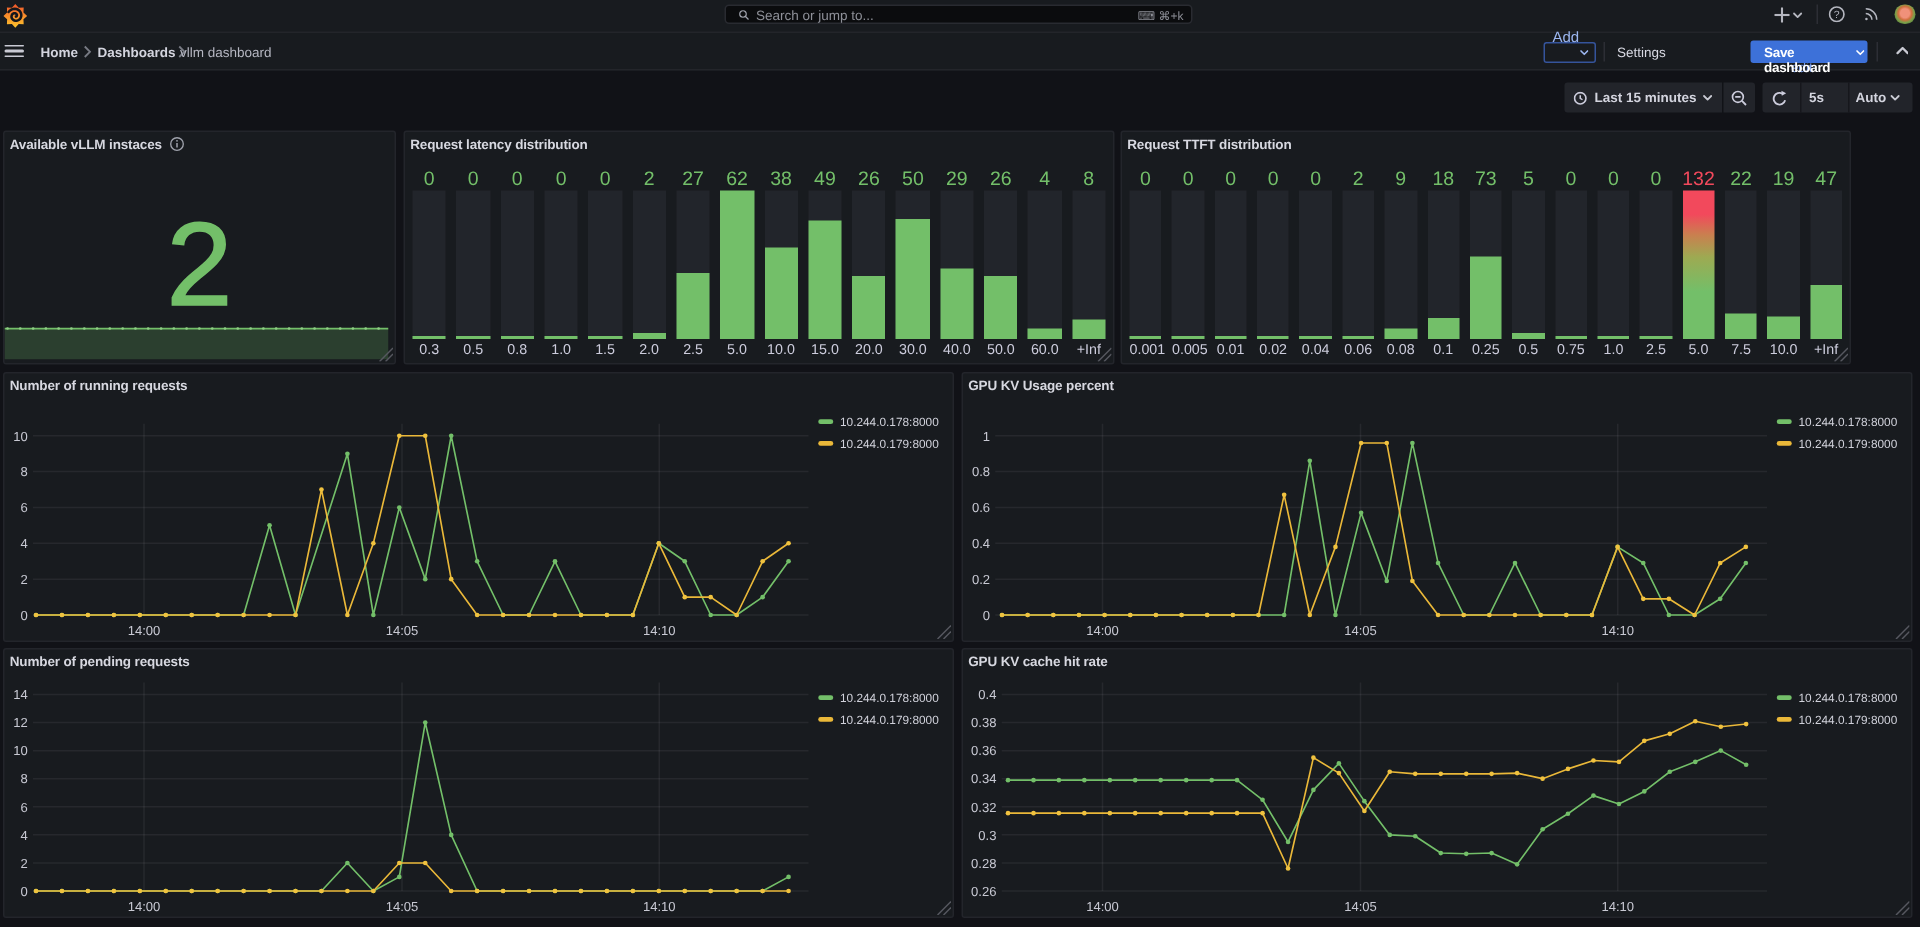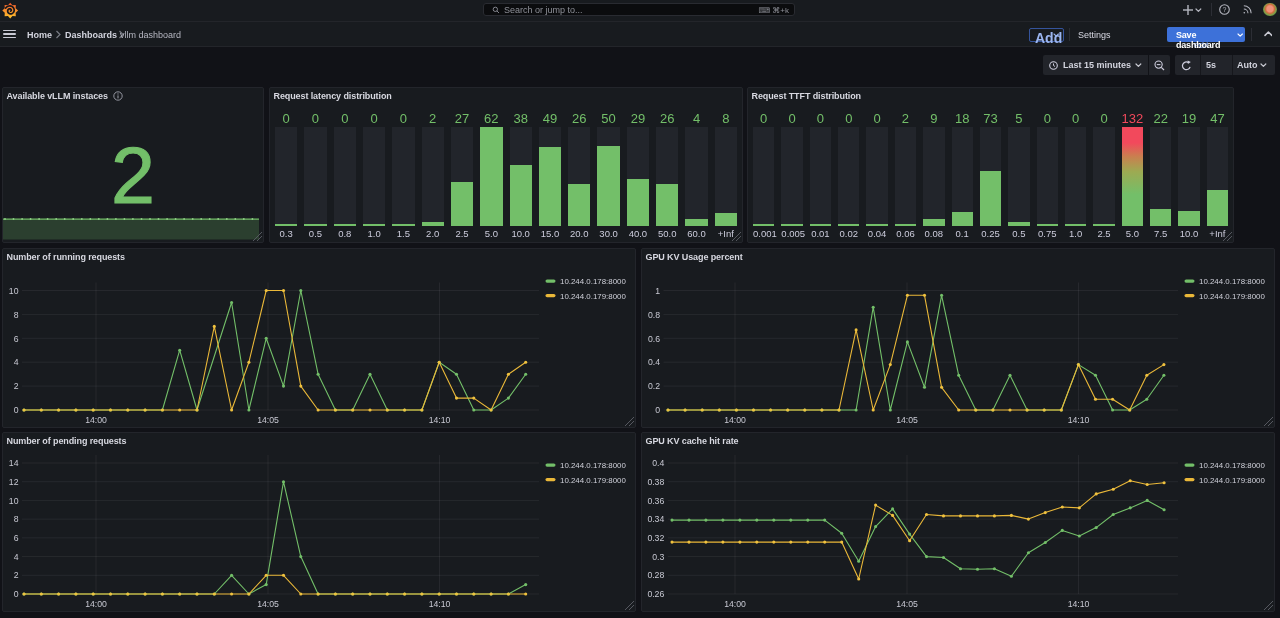--- a/index.html
+++ b/index.html
@@ -68,21 +68,21 @@
 <svg width="6" height="9" viewBox="0 0 6 9" style="position:absolute;left:55px;top:30px">
       <polyline points="1.5,1 5,4.5 1.5,8" fill="none" stroke="#787b84" stroke-width="1.2"></polyline>
     </svg>
 <span style="position:absolute;left:65px;top:29.5px;font-size:9px;font-weight:600;color:#d3d4de">Dashboards</span>
 <svg width="6" height="9" viewBox="0 0 6 9" style="position:absolute;left:118px;top:30px">
       <polyline points="1.5,1 5,4.5 1.5,8" fill="none" stroke="#787b84" stroke-width="1.2"></polyline>
     </svg>
 <span style="position:absolute;left:120px;top:29.5px;font-size:9px;color:#b6b7c2">vllm dashboard</span>
 
 <div style="position:absolute;left:1029px;top:27.5px;width:35px;height:14px;border:1px solid #35549c;border-radius:2px;box-sizing:border-box"></div>
-<span style="position:absolute;left:1035px;top:30px;font-size:14px;font-weight:700;color:#9cb6f0">Add</span>
+<span style="position:absolute;left:1035px;top:20px;font-size:10px;font-weight:400;color:#9cb6f0">Add</span>
 <svg width="6.4" height="5.2" viewBox="0 0 6.4 5.2" style="position:absolute;left:1053px;top:32.5px">
       <polyline points="1,1 3.2,3.2 5.4,1" fill="none" stroke="#9cb6f0" stroke-width="1.1" stroke-linecap="round" stroke-linejoin="round"></polyline>
     </svg>
 <div style="position:absolute;left:1069px;top:28px;width:1px;height:13px;background:#2c2e35"></div>
 <span style="position:absolute;left:1078px;top:30px;font-size:9px;font-weight:400;color:#d8d9e3">Settings</span>
 <span style="position:absolute;left:1194px;top:30px;font-size:9px;font-weight:400;color:#7da2f0">Exit edit</span>
 <div style="position:absolute;left:1166.5px;top:27px;width:78.5px;height:14.5px;background:#3d71d9;border-radius:2px"></div>
 <span style="position:absolute;left:1176px;top:30px;font-size:9px;font-weight:700;letter-spacing:-0.2px;color:#ffffff">Save dashboard</span>
 <svg width="6.4" height="5.2" viewBox="0 0 6.4 5.2" style="position:absolute;left:1236.5px;top:32.5px">
       <polyline points="1,1 3.2,3.2 5.4,1" fill="none" stroke="#ffffff" stroke-width="1.1" stroke-linecap="round" stroke-linejoin="round"></polyline>

